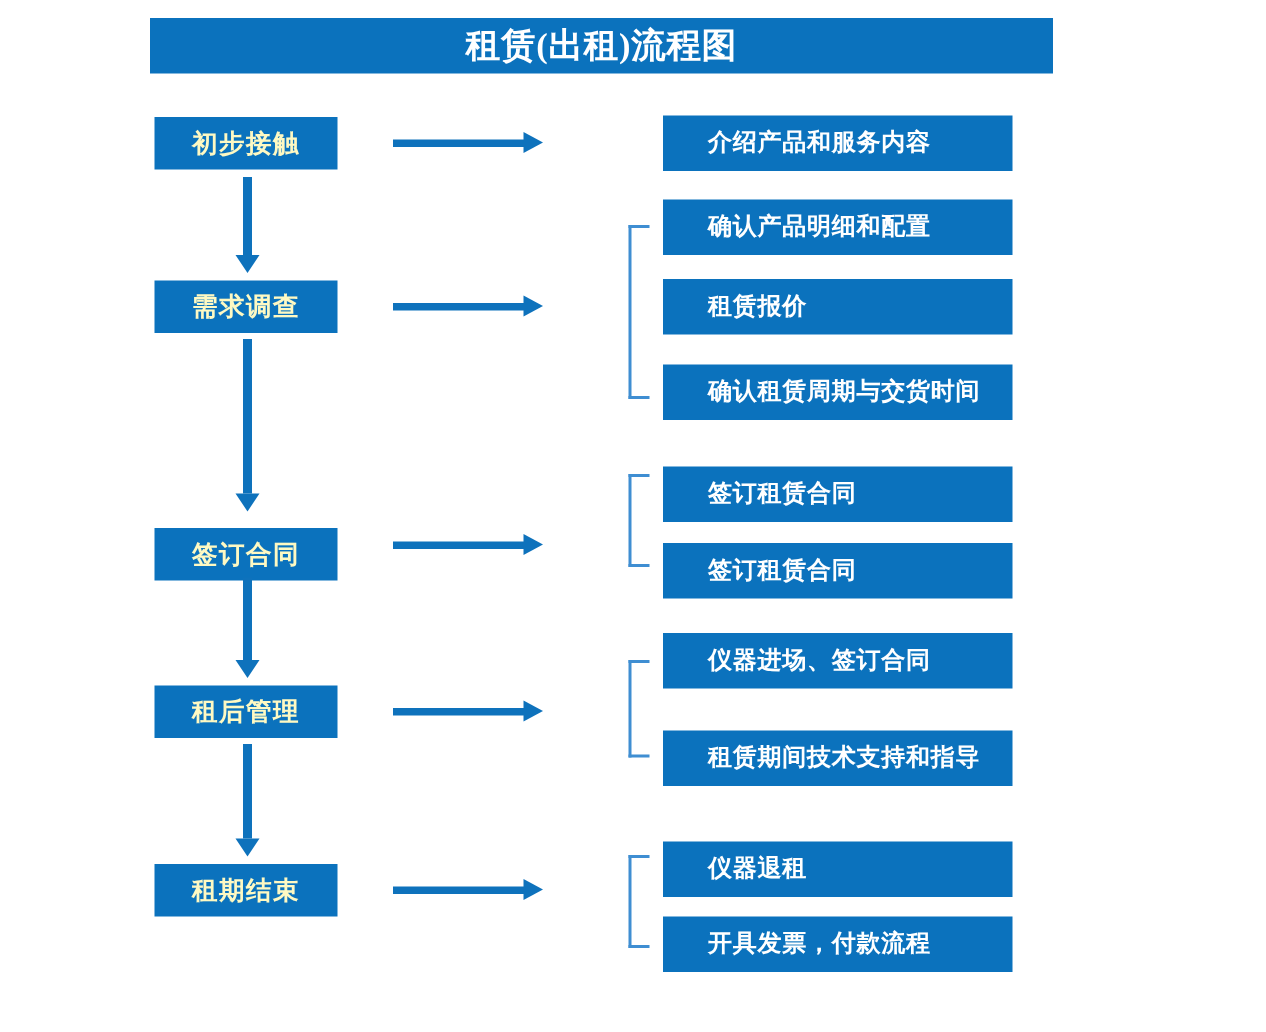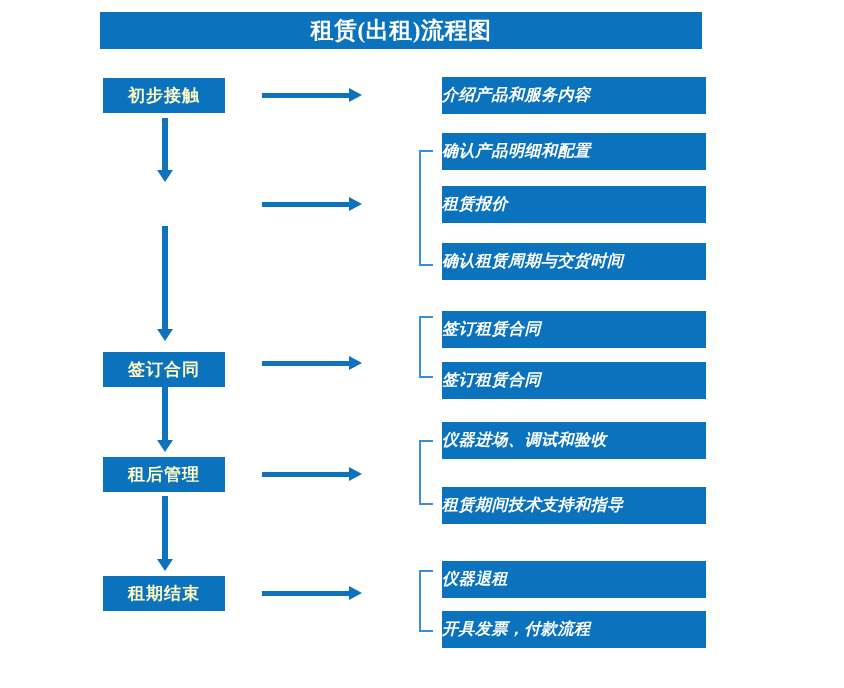--- a/index.html
+++ b/index.html
@@ -48,32 +48,31 @@
     justify-content: center;
     font-size: 17px;
     font-weight: bold;
     letter-spacing: 1px;
   }
 
   
   .detail-box {
     position: absolute;
     left: 442px;
-    width: 264px;
+    width: 233px;
     height: 37px;
     background: #0b72bd;
     color: #ffffff;
     display: flex;
     align-items: center;
     font-size: 16px;
     font-weight: bold;
-    padding-left: 0;
+    padding-left: 30px;
     box-sizing: border-box;
     letter-spacing: 0.5px;
-    font-style: italic;
   }
 
   
   .h-arrow {
     position: absolute;
     left: 262px;
     width: 100px;
     height: 14px;
   }
   .h-arrow .shaft {
@@ -131,20 +130,21 @@
   }
 </style>
 </head>
 <body>
 
 <div id="canvas">
 
   <div class="title-bar">租赁(出租)流程图</div>
 
   <div class="stage-box" style="top:78px;">初步接触</div>
+  <div class="stage-box" style="top:187px;">需求调查</div>
   <div class="stage-box" style="top:352px;">签订合同</div>
   <div class="stage-box" style="top:457px;">租后管理</div>
   <div class="stage-box" style="top:576px;">租期结束</div>
 
   <div class="v-arrow" style="top:118px; height:64px;">
     <div class="shaft" style="height:52px;"></div>
     <div class="head"></div>
   </div>
   <div class="v-arrow" style="top:226px; height:115px;">
     <div class="shaft" style="height:103px;"></div>
@@ -184,18 +184,18 @@
   <div class="bracket" style="top:316px; height:62px;"></div>
   <div class="bracket" style="top:440px; height:65px;"></div>
   <div class="bracket" style="top:570px; height:62px;"></div>
 
   <div class="detail-box" style="top:77px;">介绍产品和服务内容</div>
   <div class="detail-box" style="top:133px;">确认产品明细和配置</div>
   <div class="detail-box" style="top:186px;">租赁报价</div>
   <div class="detail-box" style="top:243px;">确认租赁周期与交货时间</div>
   <div class="detail-box" style="top:311px;">签订租赁合同</div>
   <div class="detail-box" style="top:362px;">签订租赁合同</div>
-  <div class="detail-box" style="top:422px;">仪器进场、调试和验收</div>
+  <div class="detail-box" style="top:422px;">仪器进场、签订合同</div>
   <div class="detail-box" style="top:487px;">租赁期间技术支持和指导</div>
   <div class="detail-box" style="top:561px;">仪器退租</div>
   <div class="detail-box" style="top:611px;">开具发票，付款流程</div>
 
 </div>
 
 </body></html>

